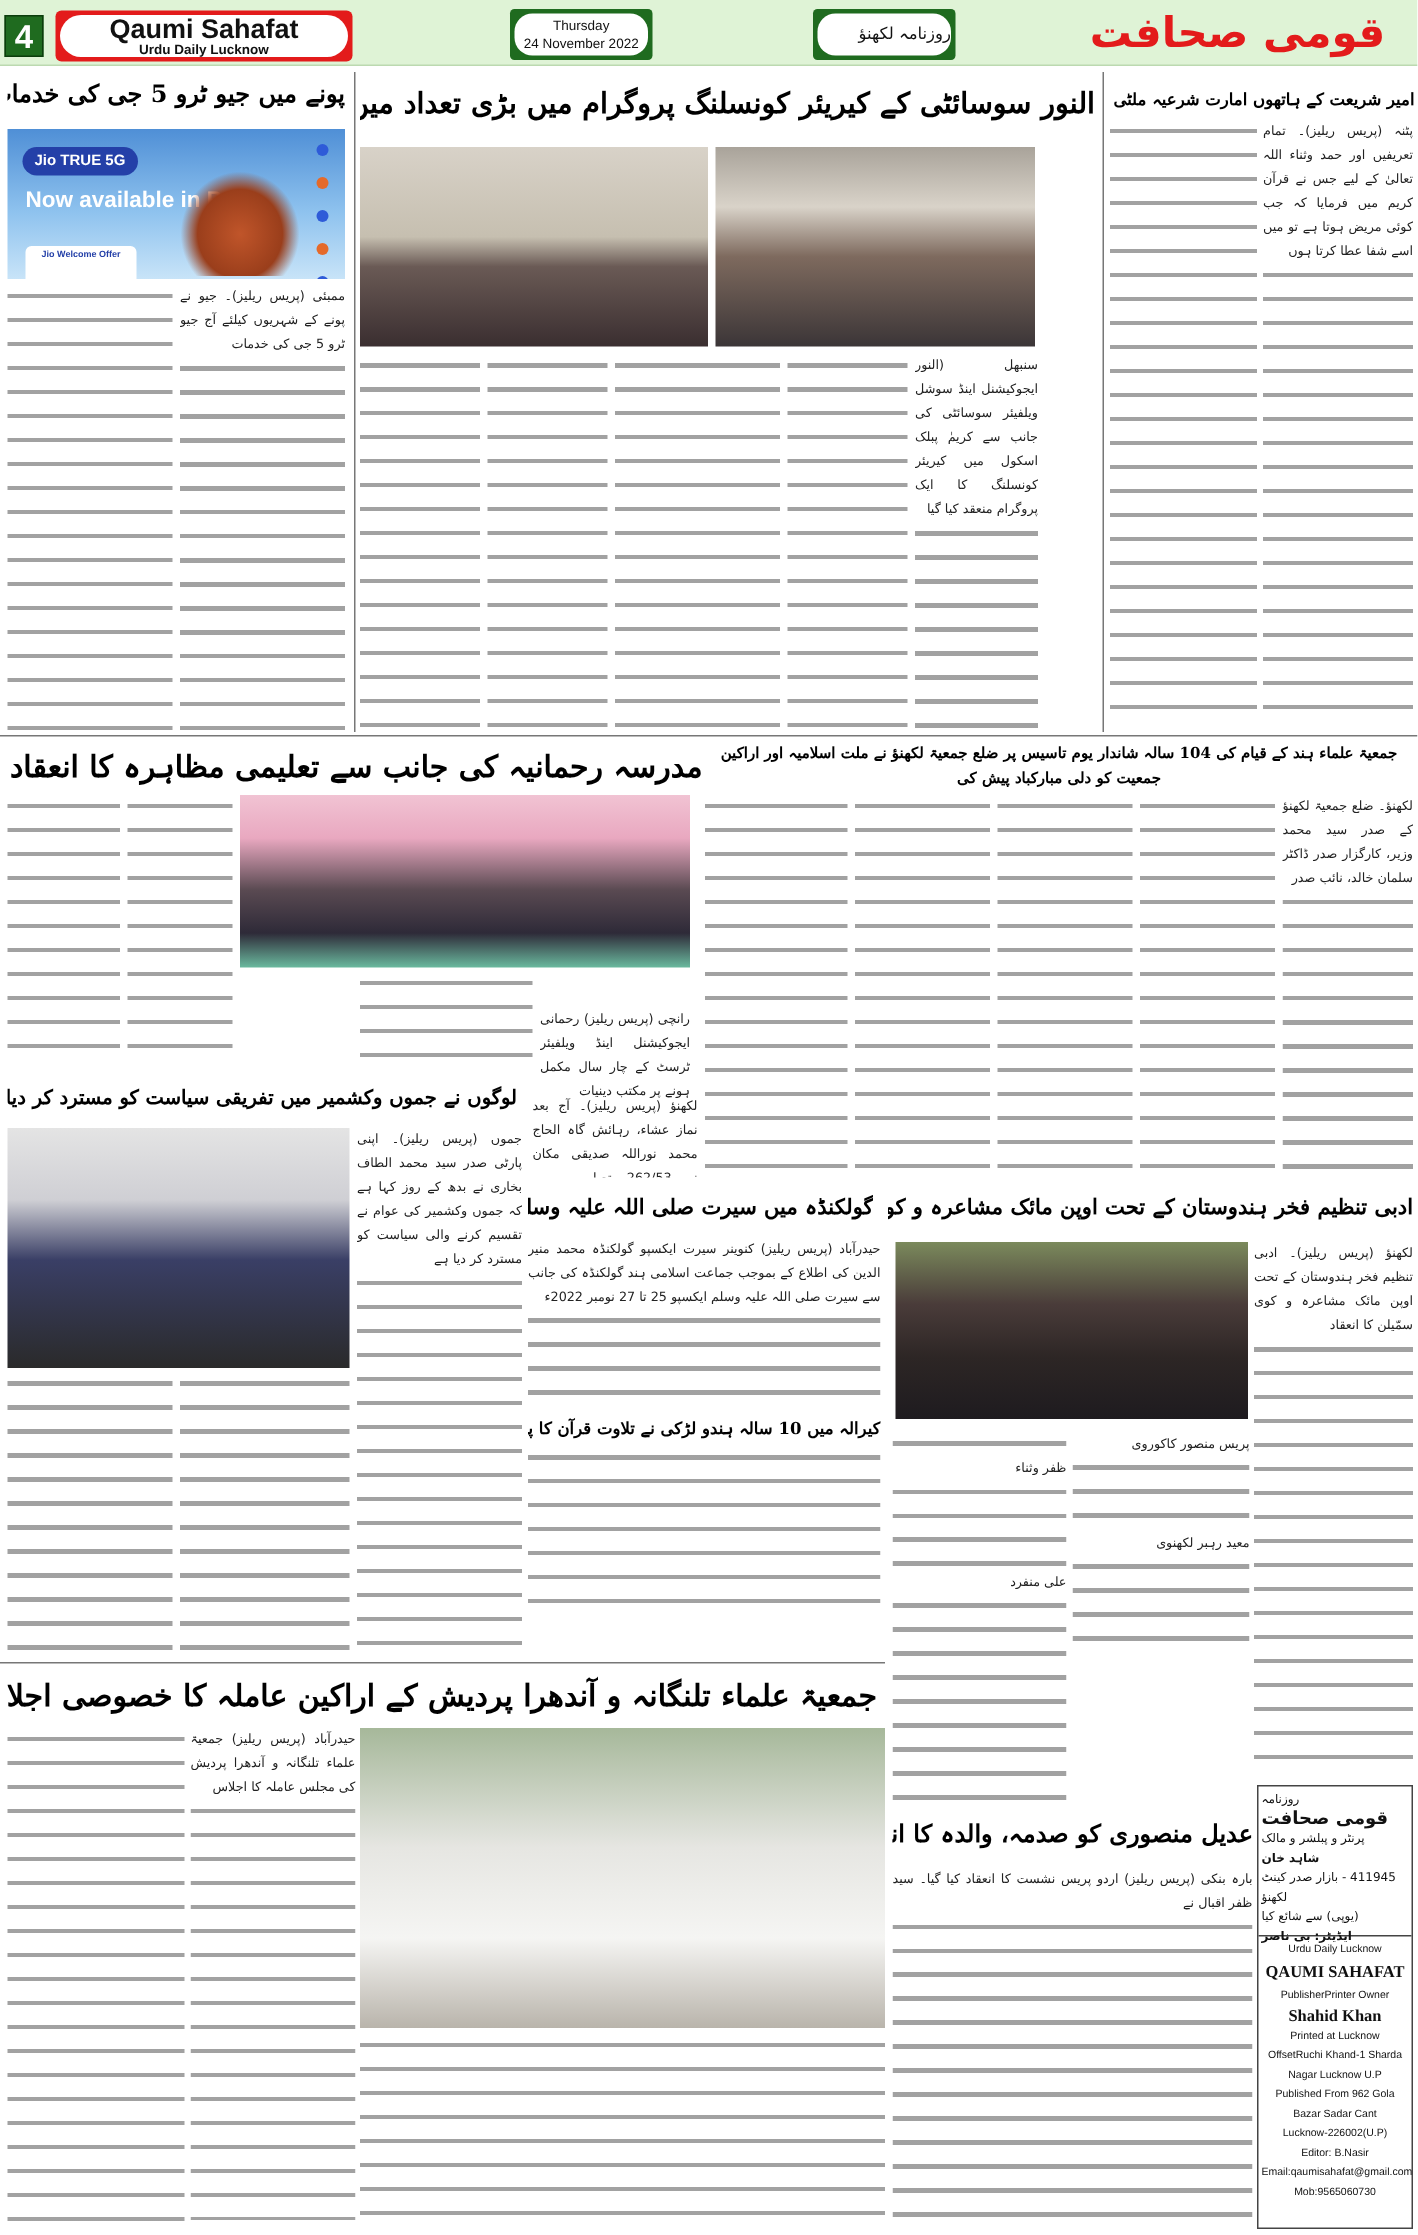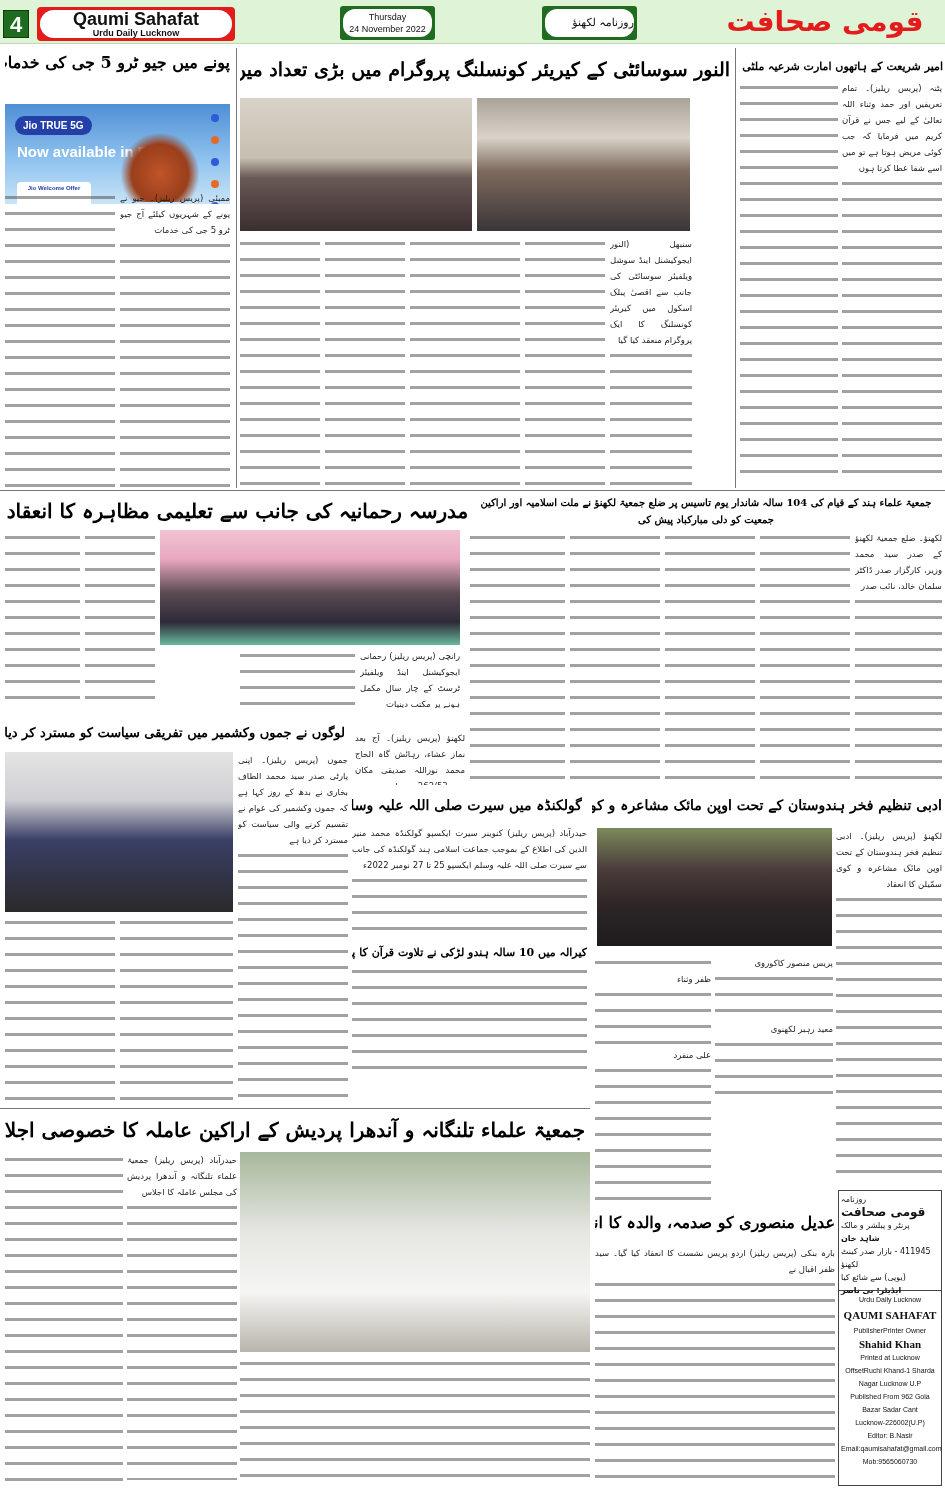--- a/index.html
+++ b/index.html
@@ -62,21 +62,21 @@
       <div>24  November 2022</div>
     </div>
   </div>
   <div class="roz-box">
     <div class="roz-inner">روزنامہ لکھنؤ</div>
   </div>
   <div class="urdu-title">قومی صحافت</div>
 </div>
 
 <div class="headline" style="left:5px; top:50px; width:225px; font-size:16px; line-height:26px;">پونے میں جیو ٹرو 5 جی کی خدمات کا آغاز</div>
-<div class="photo jio" style="left:5px; top:86px; width:225px; height:100px;margin-top:18px;">
+<div class="photo jio" style="left:5px; top:86px; width:225px; height:100px;">
   <div class="jio-badge">Jio TRUE 5G</div>
   <div class="jio-text">Now available in Pune</div>
   <div class="jio-offer">
     <div>Jio Welcome Offer</div>
   </div>
   <div class="statue"></div>
   <div class="dots">
       <span></span>
       <span class="o"></span>
       <span></span>
@@ -88,42 +88,42 @@
   <span>ممبئی (پریس ریلیز)۔ جیو نے پونے کے شہریوں کیلئے آج جیو ٹرو 5 جی کی خدمات</span>
   <div class="textfill" style="height:270px;"></div>
 </div>
 <div class="col textfill" style="left:5px; top:190px; width:110px; height:300px;"></div>
 <div class="rule-v" style="left:236px; top:48px; height:440px;"></div>
 
 <div class="headline" style="left:240px; top:54px; width:490px; font-size:19px; line-height:30px;">النور سوسائٹی کے کیریئر کونسلنگ پروگرام میں بڑی تعداد میں طلبہ وطالبات کی شرکت</div>
 <div class="photo hall" style="left:240px; top:98px; width:232px; height:133px;"></div>
 <div class="photo people" style="left:477px; top:98px; width:213px; height:133px;"></div>
 <div class="col" style="left:610px; top:236px; width:82px; height:250px;">
-  <span>سنبھل (النور ایجوکیشنل اینڈ سوشل ویلفیئر سوسائٹی کی جانب سے اقصیٰ پبلک اسکول میں کیریئر کونسلنگ کا ایک پروگرام منعقد کیا گیا</span>
+  <span>سنبھل (النور ایجوکیشنل اینڈ سوشل ویلفیئر سوسائٹی کی جانب سے کریمٰ پبلک اسکول میں کیریئر کونسلنگ کا ایک پروگرام منعقد کیا گیا</span>
   <div class="textfill" style="height:200px;"></div>
 </div>
 <div class="col textfill" style="left:525px; top:236px; width:80px; height:250px;"></div>
 <div class="col textfill" style="left:410px; top:236px; width:110px; height:250px;"></div>
 <div class="col textfill" style="left:325px; top:236px; width:80px; height:250px;"></div>
 <div class="col textfill" style="left:240px; top:236px; width:80px; height:250px;"></div>
 <div class="rule-v" style="left:735px; top:48px; height:440px;"></div>
 
 <div class="headline" style="left:738px; top:58px; width:205px; font-size:11px; line-height:18px;">امیر شریعت کے ہاتھوں امارت شرعیہ ملٹی اسپیشلٹی اسپتال کا سنگ بنیاد</div>
 <div class="col" style="left:842px; top:80px; width:100px; height:405px;">
   <span>پٹنہ (پریس ریلیز)۔ تمام تعریفیں اور حمد وثناء اللہ تعالیٰ کے لیے جس نے قرآن کریم میں فرمایا کہ جب کوئی مریض ہوتا ہے تو میں اسے شفا عطا کرتا ہوں</span>
   <div class="textfill" style="height:355px;"></div>
 </div>
 <div class="col textfill" style="left:740px; top:80px; width:98px; height:405px;"></div>
 <div class="rule-h" style="left:0; top:490px; width:945px;"></div>
 
 <div class="headline" style="left:5px; top:494px; width:465px; font-size:20px; line-height:34px;">مدرسہ رحمانیہ کی جانب سے تعلیمی مظاہرہ کا انعقاد</div>
 <div class="col textfill" style="left:5px; top:530px; width:75px; height:180px;"></div>
 <div class="col textfill" style="left:85px; top:530px; width:70px; height:180px;"></div>
 <div class="photo pink" style="left:160px; top:530px; width:300px; height:115px;"></div>
-<div class="col" style="left:360px; top:648px; width:100px; height:60px;">
+<div class="col" style="left:360px; top:672px; width:100px; height:60px;">
   <span>رانچی (پریس ریلیز) رحمانی ایجوکیشنل اینڈ ویلفیئر ٹرسٹ کے چار سال مکمل ہونے پر مکتب دینیات</span>
 </div>
 <div class="col textfill" style="left:240px; top:648px; width:115px; height:60px;"></div>
 
 <div class="headline" style="left:470px; top:494px; width:472px; font-size:10px; line-height:17px; white-space:normal;">جمعیۃ علماء ہند کے قیام کی 104 سالہ شاندار یوم تاسیس پر ضلع جمعیۃ لکھنؤ نے ملت اسلامیہ اور اراکین جمعیت کو دلی مبارکباد پیش کی</div>
 <div class="col" style="left:855px; top:530px; width:87px; height:250px;">
   <span>لکھنؤ۔ ضلع جمعیۃ لکھنؤ کے صدر سید محمد وزیر، کارگزار صدر ڈاکٹر سلمان خالد، نائب صدر</span>
   <div class="textfill" style="height:200px;"></div>
 </div>
 <div class="col textfill" style="left:760px; top:530px; width:90px; height:250px;"></div>

